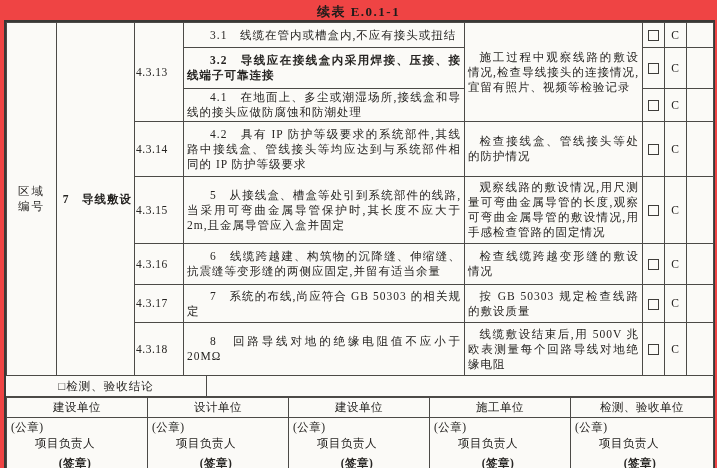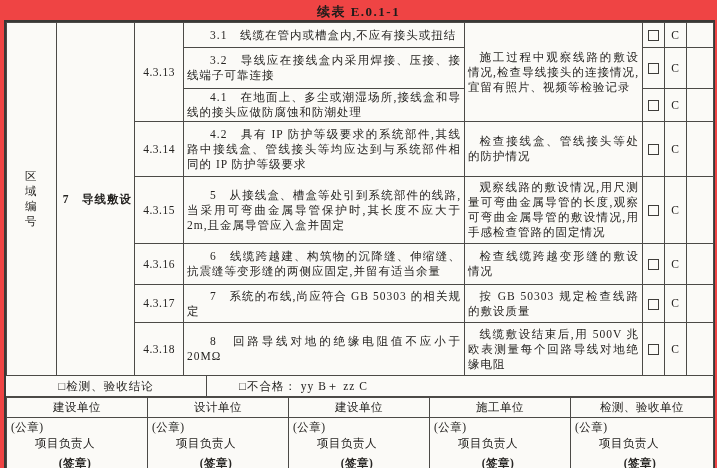--- a/index.html
+++ b/index.html
@@ -16,29 +16,29 @@
   .sheet{
     margin-left:4px;width:707px;box-sizing:content-box;
     border:2px solid #3a3836;background:#fbfaf7;
   }
   table{border-collapse:collapse;width:707px;table-layout:fixed;}
   td{
     border:1px solid #4c4a47;vertical-align:middle;
     font-size:11.5px;line-height:15px;letter-spacing:1px;
     padding:1px 3px;overflow:hidden;
   }
-  .region{width:50px;text-align:left;word-break:break-all;padding:0 18px;letter-spacing:2px;}
+  .region{width:50px;text-align:left;word-break:break-all;padding:0 11px;letter-spacing:2px;}
   .sysname{width:78px;text-align:right;letter-spacing:1px;padding:0 2px;font-weight:bold;}
-  .clause{width:49px;text-align:center;letter-spacing:0.5px;padding:11px 1px;}
+  .clause{width:49px;letter-spacing:0.5px;padding:11px 1px;}
   .req{width:281px;text-align:justify;text-indent:2em;}
   .method{width:178px;text-align:justify;text-indent:1em;}
   .chk{width:22px;text-align:center;padding:0;}
   .grade{width:22px;text-align:center;font-family:"Liberation Serif","DejaVu Serif",serif;}
   .blank{width:27px;}
-  .h1 td,.rh1{height:22px;} .rh2{height:38px;} .rh3{height:30px;}
+  .h1 td,.rh1{height:22px;} .rh2{height:38px;font-weight:bold;} .rh3{height:30px;}
   .rh4{height:52px;} .rh5{height:64px;} .rh6{height:38px;}
   .rh7{height:30px;} .rh8{height:50px;}
   .box{
     display:inline-block;width:9px;height:9px;
     border:1.3px solid #3f3d3a;background:transparent;vertical-align:middle;
   }
   .results{
     display:flex;height:20px;border-bottom:1px solid #4c4a47;
     font-size:11.5px;letter-spacing:1px;align-items:stretch;text-align:right;
   }
@@ -133,21 +133,20 @@
           <td class="method">线缆敷设结束后,用 500V 兆欧表测量每个回路导线对地绝缘电阻</td>
           <td class="chk"><span class="box"></span></td>
           <td class="grade">C</td>
           <td class="blank"></td>
         </tr>
       </tbody>
     </table>
 
     <div class="results">
       <div class="rc rc1">□检测、验收结论</div>
-      <div class="rc rc3">□不合格： yy B＋ zz C</div>
     </div>
 
     <table class="units">
       <colgroup>
         <col style="width:141px">
           <col style="width:141px">
           <col style="width:141px">
         <col style="width:141px">
           <col style="width:143px">
       </colgroup>

